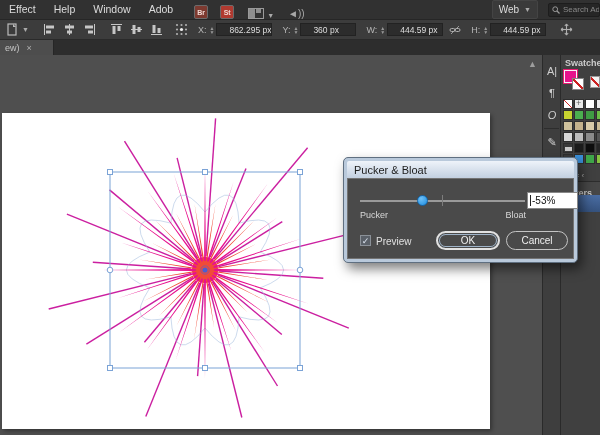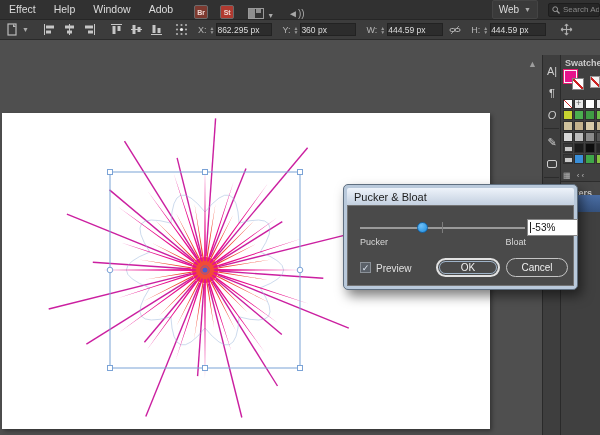--- a/index.html
+++ b/index.html
@@ -24,21 +24,21 @@
   .searchbox span { color:#8a8a8a; font-size:8px; white-space:nowrap; }
 
   
   .controlbar { position:absolute; left:0; top:20px; width:600px; height:20px; background:#3c3c3c; border-bottom:1px solid #2a2a2a; display:flex; align-items:center; z-index:5;}
   .doc-ic { margin-left:6px; display:flex; align-items:center; }
   .alic { margin-left:7px; display:block; }
   .alic.gap { margin-left:14px; }
   .refgrid { margin-left:12px; }
   .fld-label { color:#b5b5b5; font-size:9px; margin-left:10px; }
   .stepper { display:flex; flex-direction:column; margin-left:3px; color:#999; font-size:5px; line-height:4px; }
-  .fld { margin-left:2px; width:56px; height:13px; background:#2c2c2c; border:1px solid #222; color:#ddd; font-size:8.5px; line-height:12px; padding:0 0; white-space:nowrap; overflow:hidden;}
+  .fld { margin-left:2px; width:56px; height:13px; background:#2c2c2c; border:1px solid #222; color:#ddd; font-size:8.5px; line-height:12px; padding:0 12px; white-space:nowrap; overflow:hidden;}
   .linkic { margin-left:6px; }
 
   
   .tabbar { position:absolute; left:0; top:40px; width:600px; height:15px; background:#2d2d2d; z-index:4; }
   .doctab { position:absolute; left:0; top:0; width:54px; height:15px; background:#4d4d4d; display:flex; align-items:center; padding:0 5px; border-right:1px solid #262626;}
   .doctab .t { color:#c4c4c4; font-size:9px; white-space:nowrap; }
   .doctab .x { color:#b0b0b0; font-size:9px; margin-left:7px; }
 
   
   .canvas { position:absolute; left:0; top:55px; width:542px; height:380px; background:#4f4f4f; overflow:hidden; }
@@ -69,21 +69,21 @@
   .swcell.reg::after { content:"+"; position:absolute; left:1px; top:-2px; color:#666; font-size:9px; }
   .swcell.folder { background:#3a3a3a; }
   .swcell.folder::after { content:""; position:absolute; left:1px; top:3px; width:7px; height:4px; background:#c9c9c9; }
   .sw-foot { position:absolute; left:2px; top:116px; color:#b5b5b5; font-size:8px; letter-spacing:2px; }
   .layers-tab { position:absolute; left:0; top:126px; width:40px; height:14px; background:#474747; border-top:1px solid #2d2d2d; }
   .layers-tab span { color:#c9c9c9; font-size:9px; font-weight:bold; padding-left:2px; }
   .layer-row { position:absolute; left:0; top:140px; width:40px; height:17px; background:linear-gradient(#4a6da3,#35527e); }
   .layer-row i { position:absolute; left:2px; top:3px; width:11px; height:11px; background:#2b2b2b; border:1px solid #111; }
 
   
-  .dialog { position:absolute; left:343px; top:157px; width:235px; height:106px; background:#b9c9db; border:1px solid #5f6f80; border-radius:5px; padding:3px; box-shadow:4px 6px 12px rgba(0,0,0,0.5); z-index:10;margin-top:27px; }
+  .dialog { position:absolute; left:343px; top:157px; width:235px; height:106px; background:#b9c9db; border:1px solid #5f6f80; border-radius:5px; padding:3px; box-shadow:4px 6px 12px rgba(0,0,0,0.5); z-index:10; }
   .dlg-title { height:17px; background:linear-gradient(#eef3fa,#c3d0e0); border-radius:2px 2px 0 0; display:flex; align-items:center; }
   .dlg-title span { color:#1c1c1c; font-size:11px; padding-left:7px; }
   .dlg-body { position:relative; height:81px; background:#4a4a4a; border:1px solid #737373; }
   .sl-track { position:absolute; left:12px; top:21px; width:165px; height:2px; background:#9a9a9a; }
   .sl-tick { position:absolute; left:94px; top:16px; width:1px; height:11px; background:#7d7d7d; }
   .sl-handle { position:absolute; top:16px; width:11px; height:11px; border-radius:50%; background:radial-gradient(circle at 35% 30%, #6fc0f7, #1e8de0); border:1px solid #1565a8; }
   .sl-value { position:absolute; left:179px; top:13px; width:51px; height:17px; background:#ffffff; border:1px solid #888; font-size:10px; color:#111; display:flex; align-items:center; padding-left:2px; }
   .cursor-bar { display:inline-block; width:1px; height:11px; background:#222; margin-right:1px; }
   .sl-label { position:absolute; top:31px; color:#d8d8d8; font-size:9px; }
   .sl-label.min { left:12px; }
@@ -209,20 +209,26 @@
     <span class="fld">444.59 px</span>
     <svg class="alic gap" width="13" height="13" viewBox="0 0 13 13">
         <g stroke="#b0b0b0" stroke-width="1.1">
           <line x1="6.5" y1="1" x2="6.5" y2="12"></line>
           <line x1="1" y1="6.5" x2="12" y2="6.5"></line>
           <path d="M6.5 1 L4.8 3 M6.5 1 L8.2 3 M6.5 12 L4.8 10 M6.5 12 L8.2 10 M1 6.5 L3 4.8 M1 6.5 L3 8.2 M12 6.5 L10 4.8 M12 6.5 L10 8.2" fill="none"></path>
         </g>
       </svg>
   </div>
 
+  <div class="tabbar">
+    <div class="doctab">
+      <span class="t">ew)</span>
+      <span class="x">×</span>
+    </div>
+  </div>
 
   <div class="canvas">
     <div class="artboard"></div>
     <svg id="art-svg" viewBox="0 0 542 380">
         <line x1="206.0" y1="201.0" x2="215.6" y2="63.4" stroke="#cb1fa0" stroke-width="1.4"></line>
         <line x1="210.2" y1="202.0" x2="246.0" y2="113.5" stroke="#cb1fa0" stroke-width="1.4"></line>
         <line x1="214.0" y1="204.3" x2="307.6" y2="92.7" stroke="#cb1fa0" stroke-width="1.4"></line>
         <line x1="216.9" y1="207.6" x2="282.3" y2="166.7" stroke="#cb1fa0" stroke-width="1.4"></line>
         <line x1="218.6" y1="211.6" x2="345.1" y2="180.1" stroke="#cb1fa0" stroke-width="1.4"></line>
         <line x1="219.0" y1="216.0" x2="323.3" y2="223.3" stroke="#cb1fa0" stroke-width="1.4"></line>

